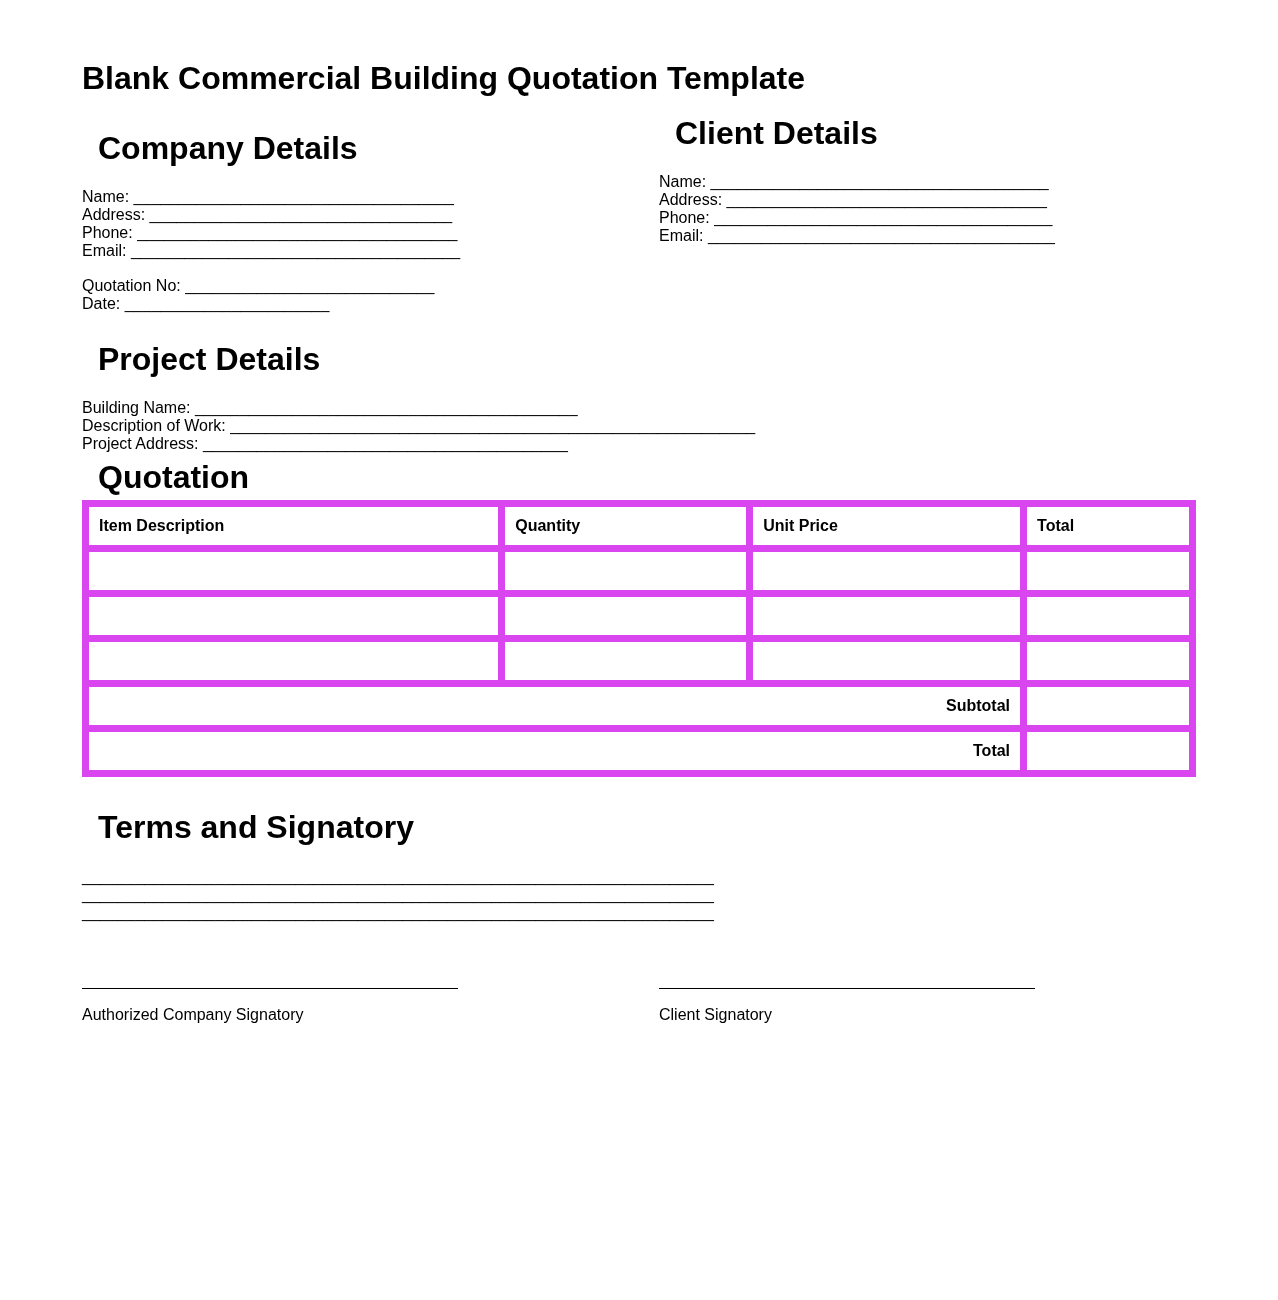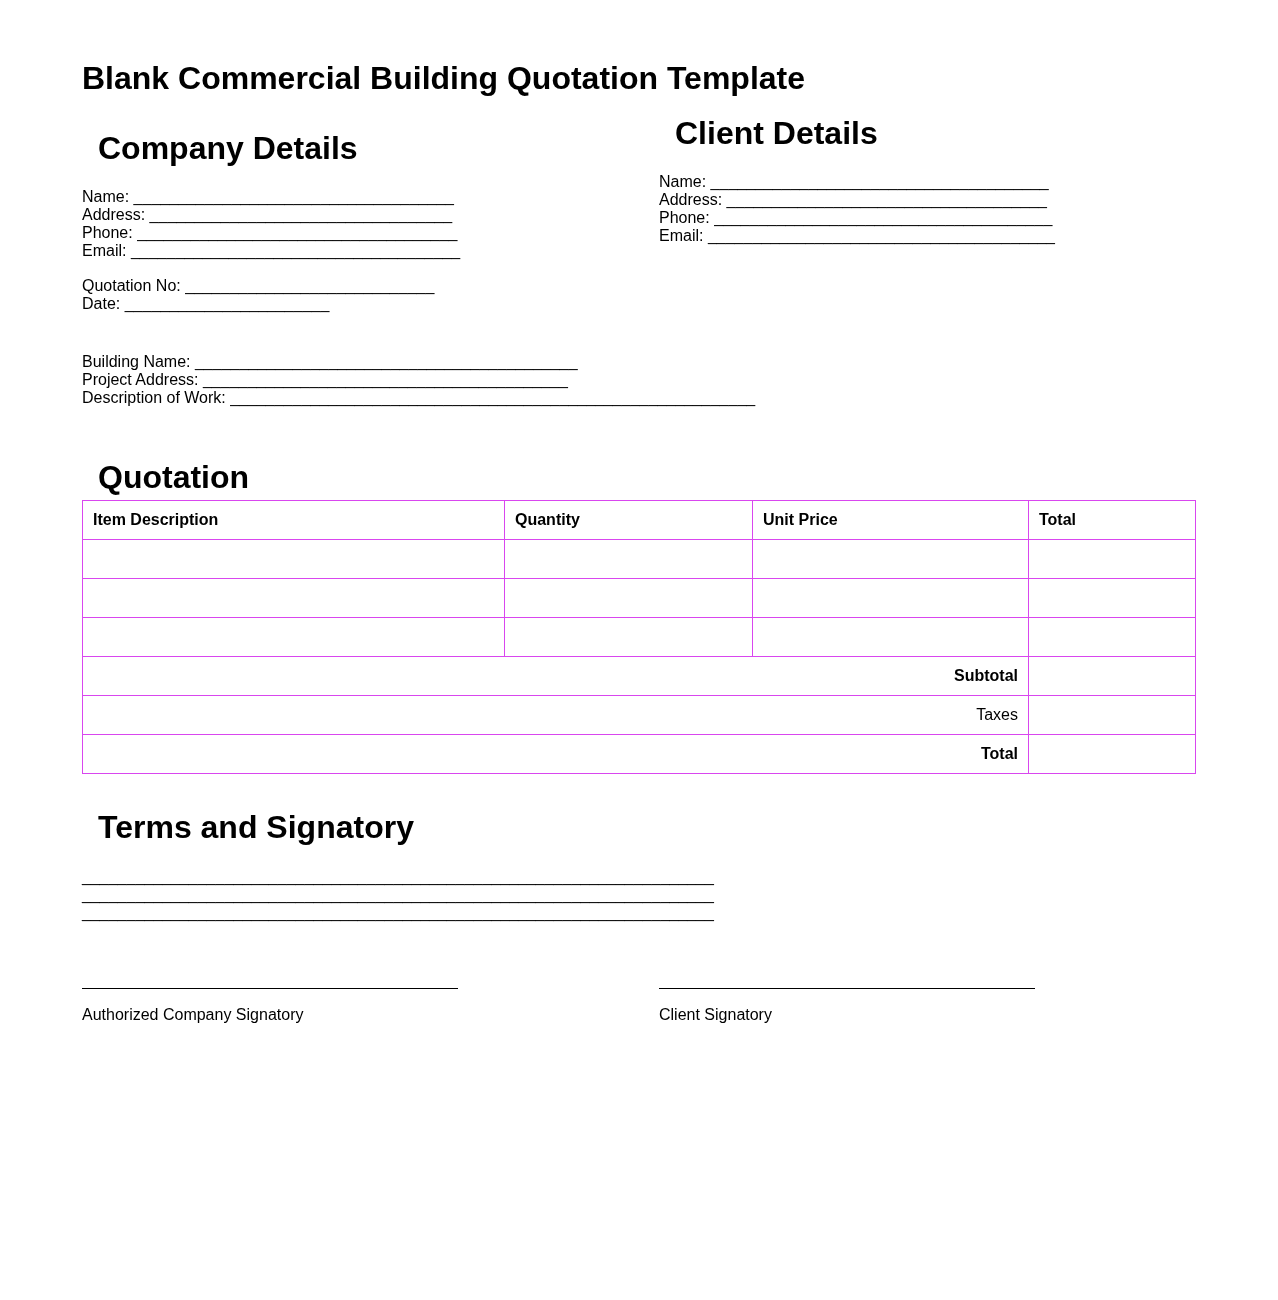--- a/index.html
+++ b/index.html
@@ -22,21 +22,21 @@
   #client { left: 577px; top: 102px; }
   .fields { margin-top: 25px; }
   #quote-meta { position: absolute; left: 0; top: 277px; }
   #project { position: absolute; left: 0; top: 328px; }
   #project .fields { margin-top: 25px; }
   #quotation-title { position: absolute; left: 0; top: 446px; }
   table {
     position: absolute; left: 0; top: 500px; width: 1114px;
     border-collapse: collapse; font-size: 16px;
   }
-  td, th { border: 1px solid #d946ef; height: 38px; padding: 0 10px; }
+  td, th { border: 7px solid #d946ef; height: 38px; padding: 0 10px; }
   th { text-align: left; font-weight: bold; }
   .c1 { width: 401px; } .c2 { width: 227px; } .c3 { width: 255px; } .c4 { width: 146px; }
   .right { text-align: right; }
   .b { font-weight: bold; }
   #terms { position: absolute; left: 0; top: 796px; }
   .terms-lines { margin-top: 26px; }
   .sig { position: absolute; top: 970px; width: 376px; }
   .sig .line { border-bottom: 1px solid #000; height: 18px; }
   .sig .label { margin-top: 17px; font-size: 16px; line-height: 18px; white-space: nowrap; }
   #sig-company { left: 0; }
@@ -67,24 +67,25 @@
       <div class="field"><span>Email: </span><span>_______________________________________</span></div>
     </div>
   </div>
 
   <div id="quote-meta">
     <div class="field bold"><span>Quotation No: </span><span>____________________________</span></div>
     <div class="field bold"><span>Date: </span><span>_______________________</span></div>
   </div>
 
   <div id="project">
+    <h2>Project Details</h2>
     <div class="fields">
       <div class="field"><span>Building Name: </span><span>___________________________________________</span></div>
+      <div class="field"><span>Description of Work: </span><span>___________________________________________________________</span></div>
       <div class="field"><span>Project Address: </span><span>_________________________________________</span></div>
-      <div class="field"><span>Description of Work: </span><span>___________________________________________________________</span></div>
     </div>
   </div>
 
   <h2 id="quotation-title">Quotation</h2>
 
   <table>
     <thead>
       <tr>
         <th class="c1">Item Description</th>
         <th class="c2">Quantity</th>
@@ -109,24 +110,20 @@
         <td></td>
         <td></td>
         <td></td>
         <td></td>
       </tr>
       <tr>
         <td colspan="3" class="right b">Subtotal</td>
         <td></td>
       </tr>
       <tr>
-        <td colspan="3" class="right">Taxes</td>
-        <td></td>
-      </tr>
-      <tr>
         <td colspan="3" class="right b">Total</td>
         <td></td>
       </tr>
     </tbody>
   </table>
 
   <div id="terms">
     <h2>Terms and Signatory</h2>
     <div class="terms-lines">
       <div class="field">_______________________________________________________________________</div>

